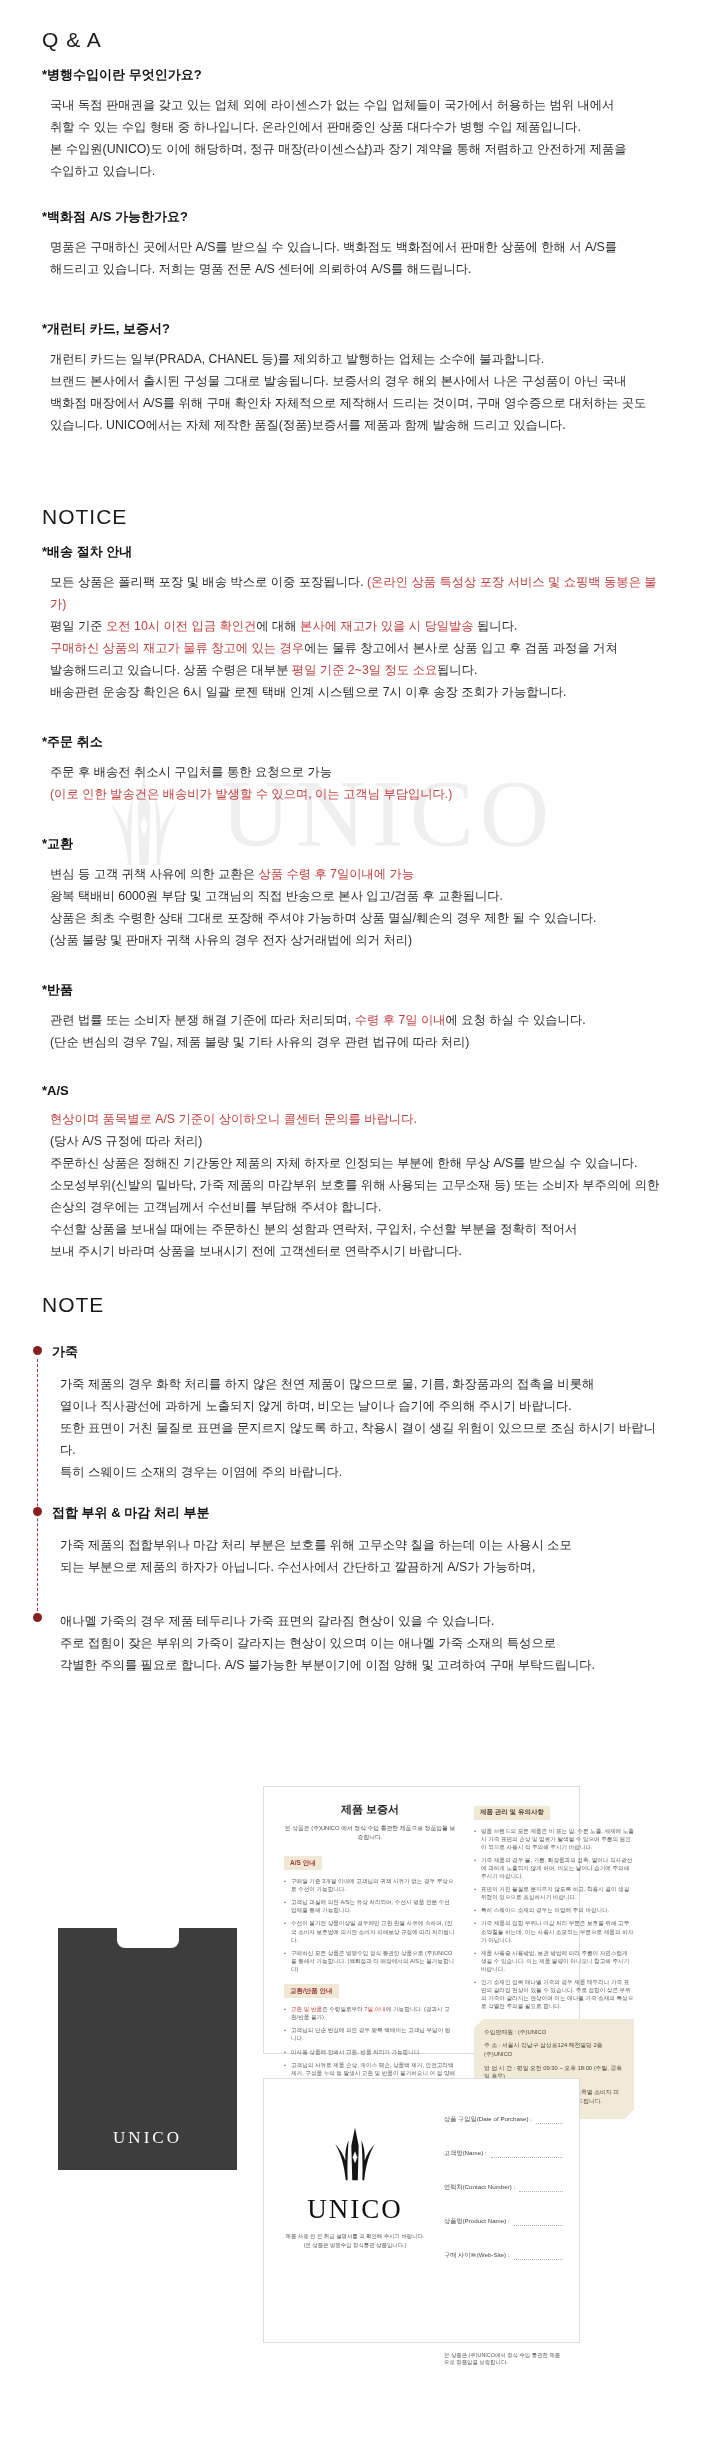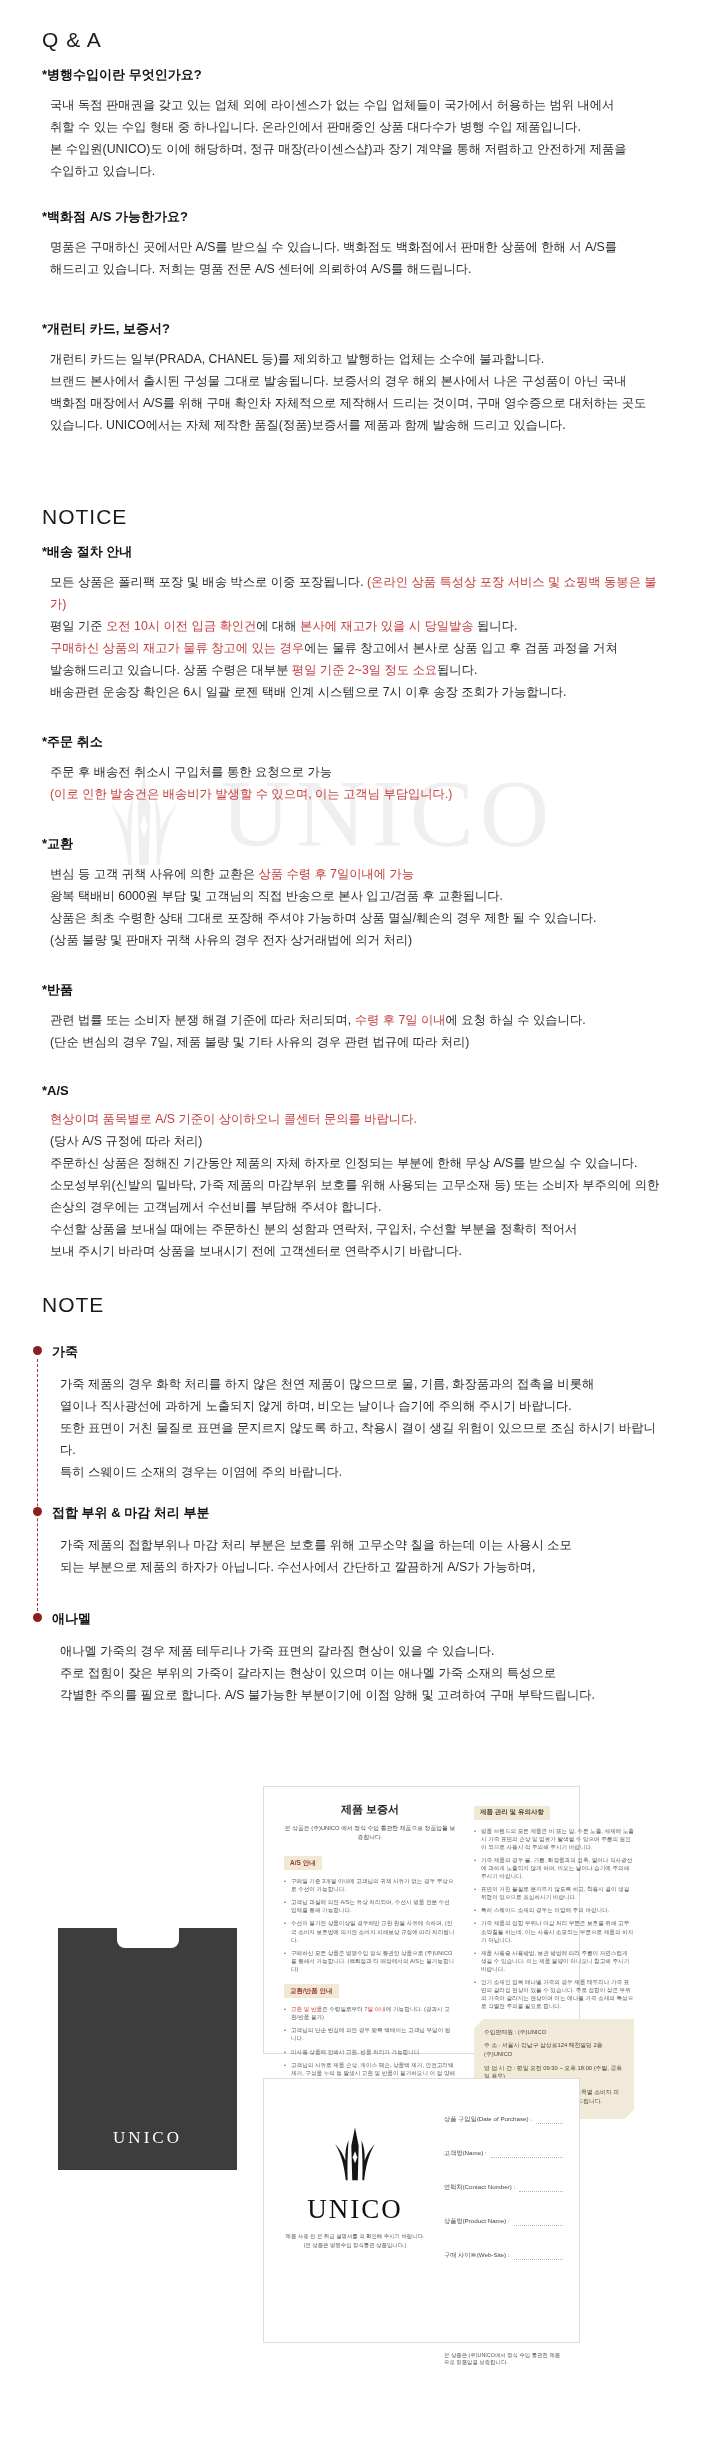--- a/index.html
+++ b/index.html
@@ -156,21 +156,20 @@
     <div class="note-item" style="margin-top:21px">
       <span class="note-dot"></span>
       <div class="note-title">접합 부위 &amp; 마감 처리 부분</div>
       <div class="note-lines">
           <div><span>가죽 제품의 접합부위나 마감 처리 부분은 보호를 위해 고무소약 칠을 하는데 이는 사용시 소모</span></div>
           <div><span>되는 부분으로 제품의 하자가 아닙니다. 수선사에서 간단하고 깔끔하게 A/S가 가능하며,</span></div>
         </div>
     </div>
     <div class="note-item" style="margin-top:32px">
       <span class="note-dot"></span>
-      <div class="note-title">애나멜</div>
       <div class="note-lines">
           <div><span>애나멜 가죽의 경우 제품 테두리나 가죽 표면의 갈라짐 현상이 있을 수 있습니다.</span></div>
           <div><span>주로 접힘이 잦은 부위의 가죽이 갈라지는 현상이 있으며 이는 애나멜 가죽 소재의 특성으로</span></div>
           <div><span>각별한 주의를 필요로 합니다. A/S 불가능한 부분이기에 이점 양해 및 고려하여 구매 부탁드립니다.</span></div>
         </div>
     </div>
   </section>
 
   <div class="warranty-area">
 

